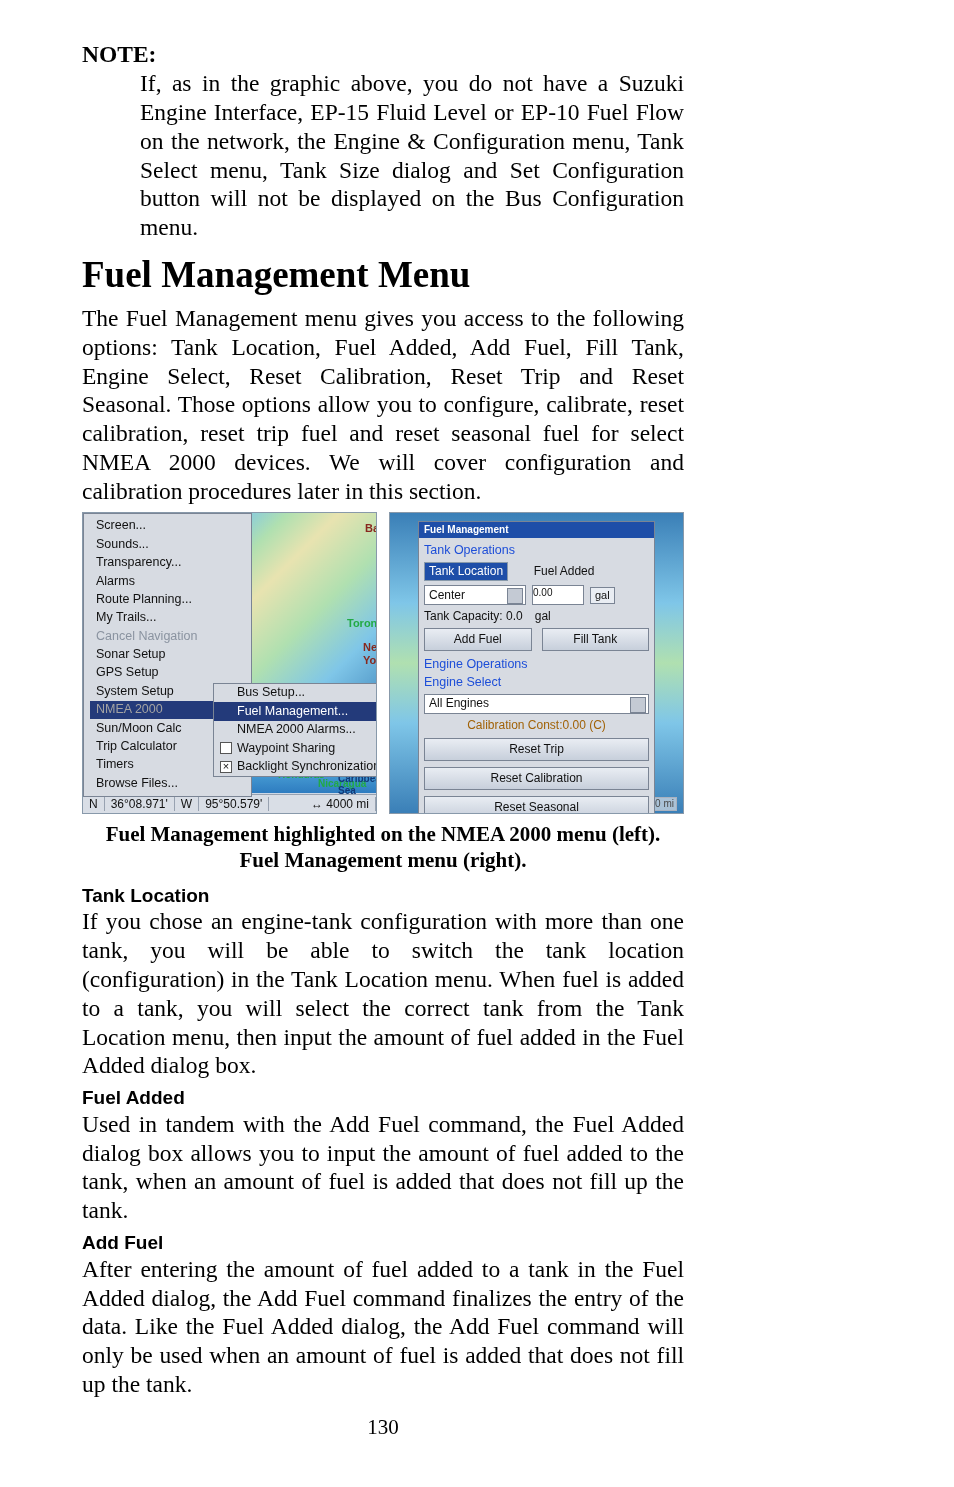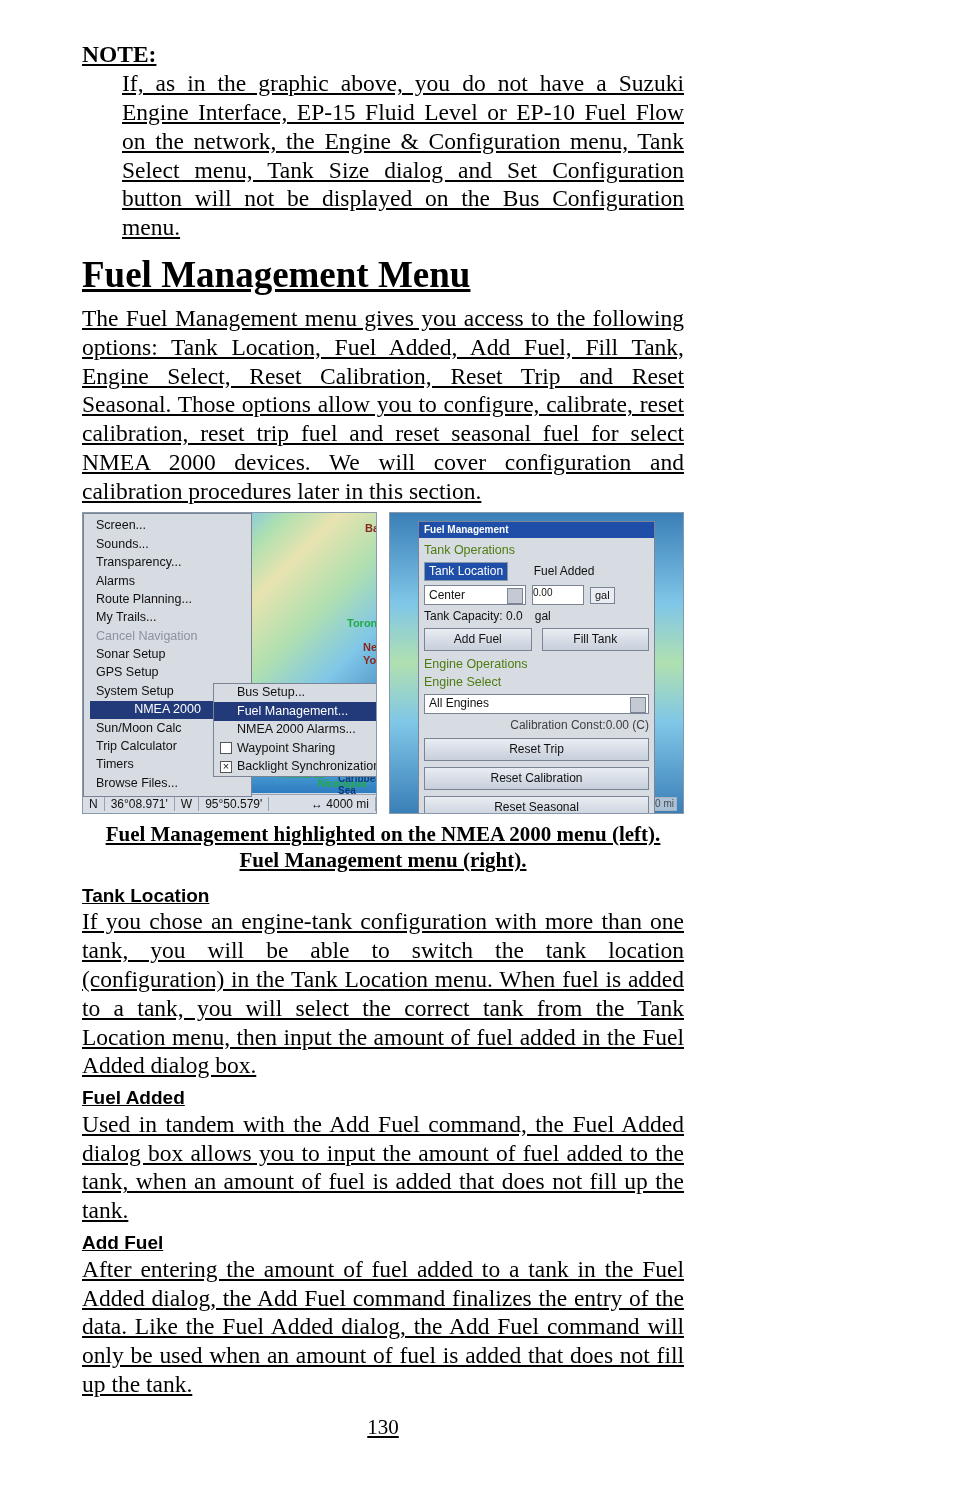--- a/index.html
+++ b/index.html
@@ -9,24 +9,23 @@
     font-family: "Times New Roman", Times, serif;
     color: #000;
   }
   .page {
     width: 766px;
     min-height: 1487px;
     box-sizing: border-box;
     padding: 40px 82px 30px 82px;
     font-size: 23.5px;
     line-height: 1.23;
-    text-decoration: underline;
   }
   .note-heading { font-weight: bold; }
-  .note-body { margin-left: 40px; text-align: justify; }
+  .note-body { margin-left: 58px; text-align: justify; }
   .h2 {
     font-weight: bold;
     font-size: 37px;
     margin-top: 10px;
     margin-bottom: 6px;
   }
   .para { text-align: justify; margin-bottom: 6px; }
   .figure-row {
     display: flex;
     justify-content: center;
@@ -54,21 +53,21 @@
   .lp-menu {
     position: absolute; left: 0; top: 0;
     background: #d7dbe2;
     border: 1px solid #7a8494;
     width: 155px;
     padding: 3px 6px;
     z-index: 2;
   }
   .lp-menu .mi { padding: 1.5px 6px; white-space: nowrap; }
   .lp-menu .mi.disabled { color: #8a93a0; }
-  .lp-menu .mi.hl { background: #233a7a; color: #ffffff; text-align: center; }
+  .lp-menu .mi.hl { background: #233a7a; color: #a3a3a3; }
   .lp-lab {
     position: absolute;
     font-size: 11px;
     color: #88281e;
     font-weight: bold;
     z-index: 1;
   }
   .lp-sub {
     position: absolute;
     left: 130px; top: 170px;
@@ -114,21 +113,21 @@
     z-index: 2;
   }
   .rp-title {
     background: #1e4ea8;
     color: #fff;
     font-size: 10px;
     padding: 2px 5px;
     font-weight: bold;
   }
   .rp-body { padding: 3px 5px 6px 5px; font-size: 12px; }
-  .rp-gh { color: #4d7c0f; margin: 2px 0 3px 0; font-size: 12.5px; }
+  .rp-gh { color: #1d4ed8; margin: 2px 0 3px 0; font-size: 12.5px; }
   .rp-row { display:flex; align-items:center; gap:6px; margin-bottom:4px; }
   .rp-sel {
     background: #1e4ea8; color:#fff;
     padding: 1.5px 4px; border: 1px solid #8899aa;
     font-size: 12px;
   }
   .rp-dd {
     display:flex; align-items:center;
     background:#fff; border:1px solid #7a8494;
     padding: 0 16px 0 4px; height: 18px; font-size:12px;
@@ -152,21 +151,21 @@
     font-size: 12px;
   }
   .rp-wbtn {
     text-align:center;
     background: linear-gradient(#e9edf3,#c7cfdb);
     border: 1px solid #7a8494;
     padding: 3px 0;
     font-size: 12px;
     margin-top: 6px;
   }
-  .rp-const { display:flex; justify-content:flex-end; font-size:12px; color:#404040; margin-top:2px; }
+  .rp-const { display:flex; justify-content:center; font-size:12px; color:#a16207; margin-top:2px; }
   .rp-mini {
     position:absolute; right: 6px; bottom: 2px;
     font-size: 10px; color:#4a4a4a;
     background: rgba(215,219,226,0.7);
     padding: 0 2px;
     border: 1px solid #aab2bf;
   }
   .caption {
     text-align: center;
     font-weight: bold;

